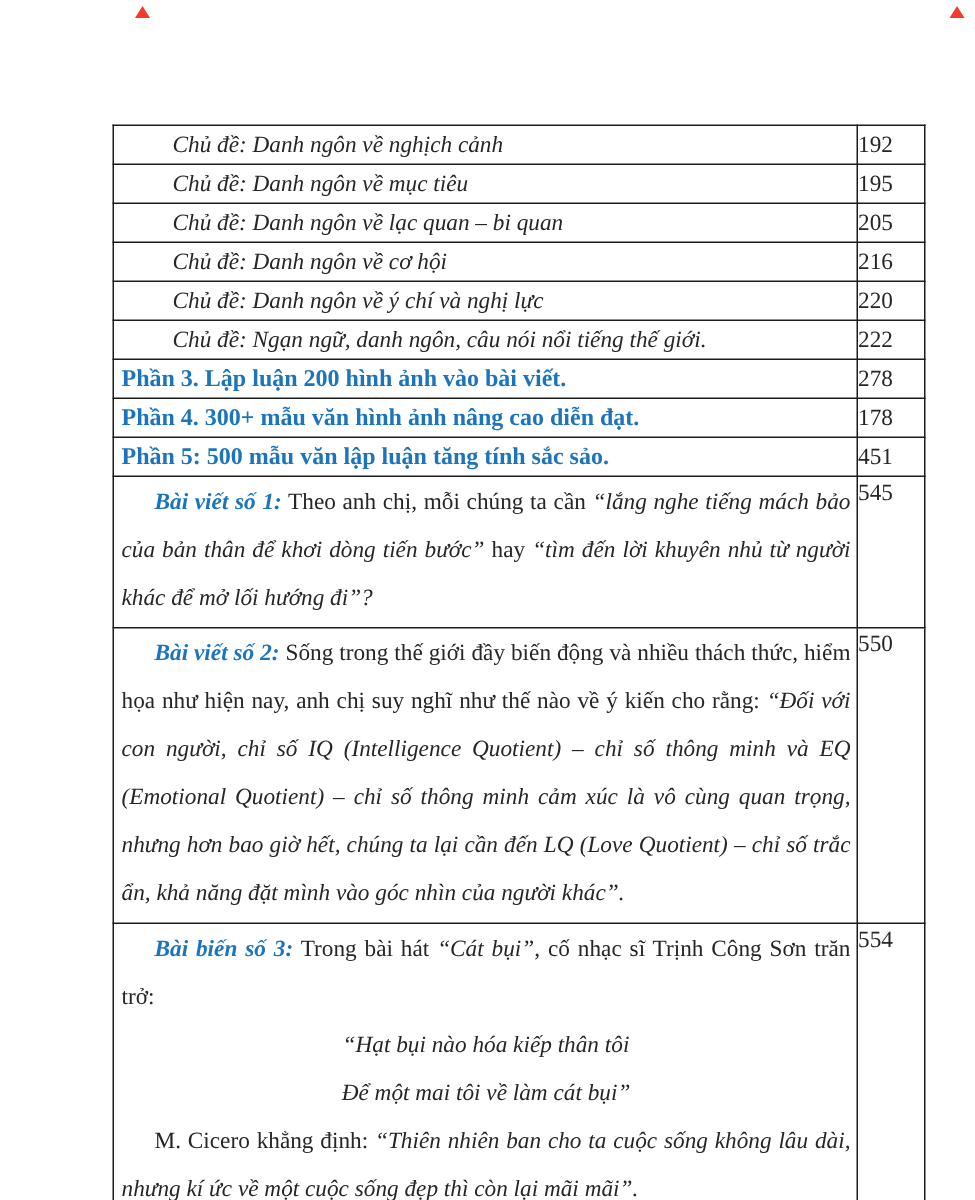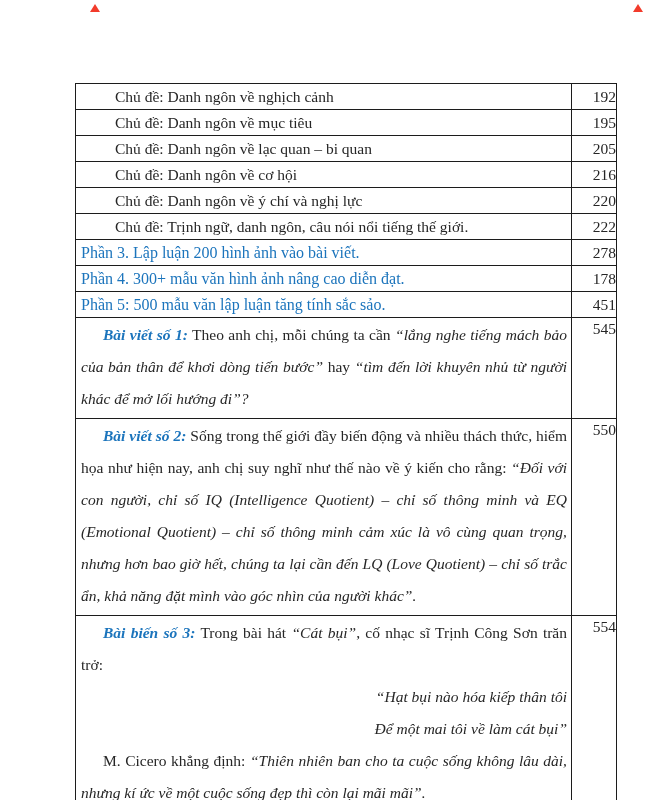--- a/index.html
+++ b/index.html
@@ -31,43 +31,44 @@
     position:absolute;left:75px;top:83px;width:500px;
     border-collapse:collapse;table-layout:fixed;
   }
   td{
     border:1.5px solid var(--border);
     font-size:15.5px;
     vertical-align:middle;
     overflow:hidden;
   }
   td.cell-text{width:452px;padding:0 4px 0 5px;}
-  td.cell-page{width:44px;text-align:right;padding:0;}
+  td.cell-page{width:44px;text-align:left;padding:0;}
 
   tr.topic td.cell-text{
     height:25px;
     padding-left:39px;
+    font-style:italic;
   }
   tr.section td.cell-text{
     height:25px;
     color:var(--accent);
-    font-weight:normal;
+    font-weight:bold;
     font-size:16px;
   }
   tr.essay td.cell-text{
     padding:1px 4px 3px 5px;
     line-height:32px;
     vertical-align:top;
   }
   tr.essay td.cell-page{
     vertical-align:top;
     padding-top:2px;
   }
   .para{text-align:justify;text-indent:22px;}
-  .quote-line{text-align:right;font-style:italic;text-indent:0;}
+  .quote-line{text-align:center;font-style:italic;text-indent:0;}
   .essay-label{
     color:var(--accent);
     font-weight:bold;
     font-style:italic;
   }
   .it{font-style:italic;}
 </style>
 </head>
 <body>
 
@@ -91,21 +92,21 @@
         </tr>
         <tr class="topic">
           <td class="cell-text">Chủ đề: Danh ngôn về cơ hội</td>
           <td class="cell-page">216</td>
         </tr>
         <tr class="topic">
           <td class="cell-text">Chủ đề: Danh ngôn về ý chí và nghị lực</td>
           <td class="cell-page">220</td>
         </tr>
         <tr class="topic">
-          <td class="cell-text">Chủ đề: Trịnh ngữ, danh ngôn, câu nói nổi tiếng thế giới.</td>
+          <td class="cell-text">Chủ đề: Ngạn ngữ, danh ngôn, câu nói nổi tiếng thế giới.</td>
           <td class="cell-page">222</td>
         </tr>
         <tr class="section">
           <td class="cell-text">Phần 3. Lập luận 200 hình ảnh vào bài viết.</td>
           <td class="cell-page">278</td>
         </tr>
         <tr class="section">
           <td class="cell-text">Phần 4. 300+ mẫu văn hình ảnh nâng cao diễn đạt.</td>
           <td class="cell-page">178</td>
         </tr>

